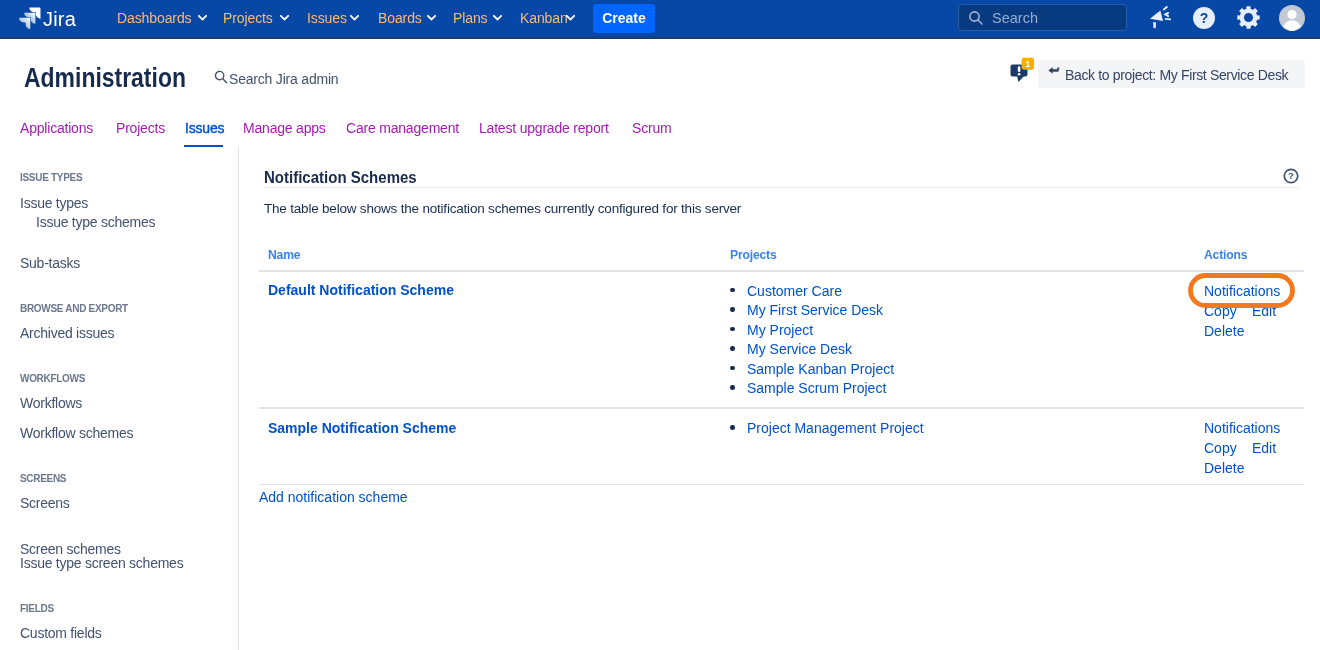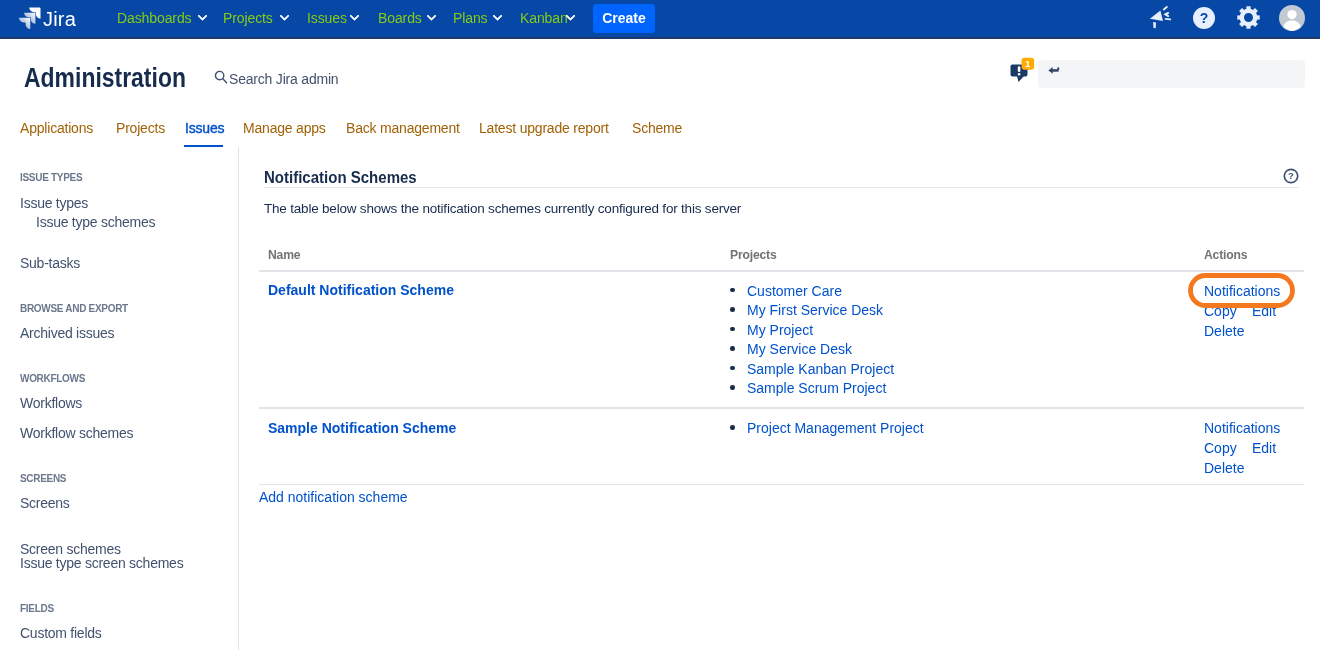--- a/index.html
+++ b/index.html
@@ -4,21 +4,21 @@
 <style>
   * { margin:0; padding:0; box-sizing:border-box; }
   html,body { width:1320px; height:650px; overflow:hidden; background:#fff;
     font-family:"Liberation Sans", sans-serif; }
   .abs { position:absolute; }
   
   .nav { position:absolute; left:0; top:0; width:1320px; height:39px;
     background:#0747A6; border-bottom:0; }
   .nav::after { content:""; position:absolute; left:0; bottom:0; width:100%;
     height:2px; background:#1d3a6b; }
-  .navtxt { position:absolute; color:#84cc16; font-size:14px; font-weight:500;
+  .navtxt { position:absolute; color:#fdba74; font-size:14px; font-weight:500;
     top:11px; line-height:15px; white-space:nowrap; letter-spacing:-0.1px; }
   .chev { position:absolute; top:15px; width:9px; height:6px; }
   .logo-jira { position:absolute; left:43px; top:8px; color:#fff; font-size:20px;
     font-weight:500; letter-spacing:0.2px; }
   .createbtn { position:absolute; left:593px; top:4px; width:62px; height:29px;
     background:#0065FF; border-radius:3.5px; color:#fff; font-size:14px;
     font-weight:600; text-align:center; line-height:29px; }
   .searchbox { position:absolute; left:958px; top:4px; width:169px; height:27px;
     background:#083a80; border:1px solid #2a5ca8; border-radius:4px; }
   .searchbox .ph { position:absolute; left:33px; top:5px; color:#96aed4;
@@ -27,41 +27,41 @@
   
   .admin-title { position:absolute; left:24px; top:63px; font-size:27px;
     font-weight:700; color:#172B4D; transform:scaleX(0.85); transform-origin:0 0; }
   .search-admin { position:absolute; left:229px; top:70.5px; font-size:14px;
     color:#42526E; letter-spacing:-0.2px; }
   .backbtn { position:absolute; left:1038px; top:60px; width:267px; height:28px;
     background:#F4F5F7; border-radius:3.5px; color:#344563; font-size:14px;
     letter-spacing:-0.35px; }
   .backbtn span { position:absolute; left:27px; top:7px; white-space:nowrap; }
   
-  .tab { position:absolute; top:120px; font-size:14px; color:#a16207;
+  .tab { position:absolute; top:120px; font-size:14px; color:#a21caf;
     white-space:nowrap; letter-spacing:-0.2px; }
   .tab.active { color:#0052CC; -webkit-text-stroke:0.4px #0052CC; }
   .tabline { position:absolute; left:184px; top:144.5px; width:39px; height:2.5px;
     background:#0052CC; }
   
   .vline { position:absolute; left:238px; top:147px; width:1.3px; height:503px;
     background:#DFE1E6; }
   .sechead { position:absolute; left:20px; font-size:10px; font-weight:700;
     color:#6B778C; letter-spacing:-0.3px; }
   .sitem { position:absolute; left:20px; font-size:14px; color:#42526E;
     white-space:nowrap; letter-spacing:-0.25px; }
   
   .h2 { position:absolute; left:264px; top:168px; font-size:16.5px;
     font-weight:700; color:#172B4D; transform:scaleX(0.91); transform-origin:0 0; }
   .hr1 { position:absolute; left:264px; top:187px; width:1035px; height:1.2px;
     background:#E7E9EE; }
   .para { position:absolute; left:264px; top:201px; font-size:13.5px;
     color:#172B4D; letter-spacing:-0.2px; }
   .thead { position:absolute; top:248px; font-size:12.2px; font-weight:700;
-    color:#737373; letter-spacing:-0.2px; }
+    color:#3b82f6; letter-spacing:-0.2px; }
   .tline { position:absolute; left:259px; width:1045px; height:1.3px;
     background:#E2E4E9; }
   a.lnk { color:#0052CC; text-decoration:none; }
   .cell { position:absolute; font-size:14px; white-space:nowrap; }
   .bold { font-weight:700; }
   .bullet { position:absolute; width:4.6px; height:4.6px; border-radius:50%;
     background:#172B4D; }
   .qicon { position:absolute; }
 </style>
 </head>
@@ -98,20 +98,27 @@
     </svg>
     <span class="navtxt" style="left:453px;">Plans</span>
     <svg class="chev" style="left:493px;" viewBox="0 0 9 6">
       <path d="M0.8 0.8 L4.5 4.4 L8.2 0.8" stroke="#fff" stroke-width="1.8" fill="none" stroke-linecap="round"></path>
     </svg>
     <span class="navtxt" style="left:520px;">Kanban</span>
     <svg class="chev" style="left:566px;" viewBox="0 0 9 6">
       <path d="M0.8 0.8 L4.5 4.4 L8.2 0.8" stroke="#fff" stroke-width="1.8" fill="none" stroke-linecap="round"></path>
     </svg>
     <div class="createbtn">Create</div>
+    <div class="searchbox">
+      <svg class="abs" style="left:9px; top:5px;" width="16" height="16" viewBox="0 0 16 16">
+        <circle cx="6.5" cy="6.5" r="4.6" stroke="#9fb3d4" stroke-width="1.6" fill="none"></circle>
+        <path d="M10 10 L14 14" stroke="#9fb3d4" stroke-width="1.6" stroke-linecap="round"></path>
+      </svg>
+      <span class="ph">Search</span>
+    </div>
 
     <svg class="abs" style="left:1145px; top:4px;" width="26" height="26" viewBox="0 0 26 26">
       <g fill="#E7EFFC" stroke="none">
         <path d="M15.4 6.6 L4.9 14.7 L18.0 17.0 Z"></path>
         <path d="M8.1 18.0 L11.0 18.5 L10.7 24.3 L8.5 23.9 Z"></path>
       </g>
       <g stroke="#E7EFFC" stroke-width="1.9" stroke-linecap="round" fill="none">
         <path d="M18.8 5.4 L21.8 2.9"></path>
         <path d="M23.2 8.9 L20.3 10.4 L23.2 12.1"></path>
         <path d="M20.6 14.9 L25.2 15.4"></path>
@@ -159,29 +166,30 @@
     <rect x="9.8" y="16.9" width="2.6" height="2.6" rx="1.2" fill="#fff"></rect>
     <rect x="13.5" y="1.8" width="12.6" height="12" rx="3" fill="#FFAB00"></rect>
     <text x="19.8" y="10.8" font-size="9" font-weight="bold" fill="#fff" text-anchor="middle" font-family="Liberation Sans, sans-serif">1</text>
   </svg>
   <div class="backbtn">
     <svg class="abs" style="left:9.5px; top:5.5px;" width="12" height="8" viewBox="0 0 12 8">
       <path fill="#344563" d="M0.4 4.4 L4.7 1.0 L4.7 7.8 Z"></path>
       <rect fill="#344563" x="3.6" y="3.2" width="7.0" height="2.5"></rect>
       <rect fill="#344563" x="9.3" y="1.4" width="1.9" height="2.6"></rect>
     </svg>
+    <span>Back to project: My First Service Desk</span>
   </div>
 
   <span class="tab" style="left:20px;">Applications</span>
   <span class="tab" style="left:116px;">Projects</span>
   <span class="tab active" style="left:185px;">Issues</span>
   <span class="tab" style="left:243px;">Manage apps</span>
-  <span class="tab" style="left:346px;">Back management</span>
+  <span class="tab" style="left:346px;">Care management</span>
   <span class="tab" style="left:479px;">Latest upgrade report</span>
-  <span class="tab" style="left:632px;">Scheme</span>
+  <span class="tab" style="left:632px;">Scrum</span>
   <div class="tabline"></div>
 
   <div class="vline"></div>
   <div class="sechead" style="top:171.5px;">ISSUE TYPES</div>
   <div class="sitem" style="top:195px;">Issue types</div>
   <div class="sitem" style="top:214px;margin-left:16px;">Issue type schemes</div>
   <div class="sitem" style="top:255px;">Sub-tasks</div>
   <div class="sechead" style="top:302.5px;">BROWSE AND EXPORT</div>
   <div class="sitem" style="top:325px;">Archived issues</div>
   <div class="sechead" style="top:372.5px;">WORKFLOWS</div>

